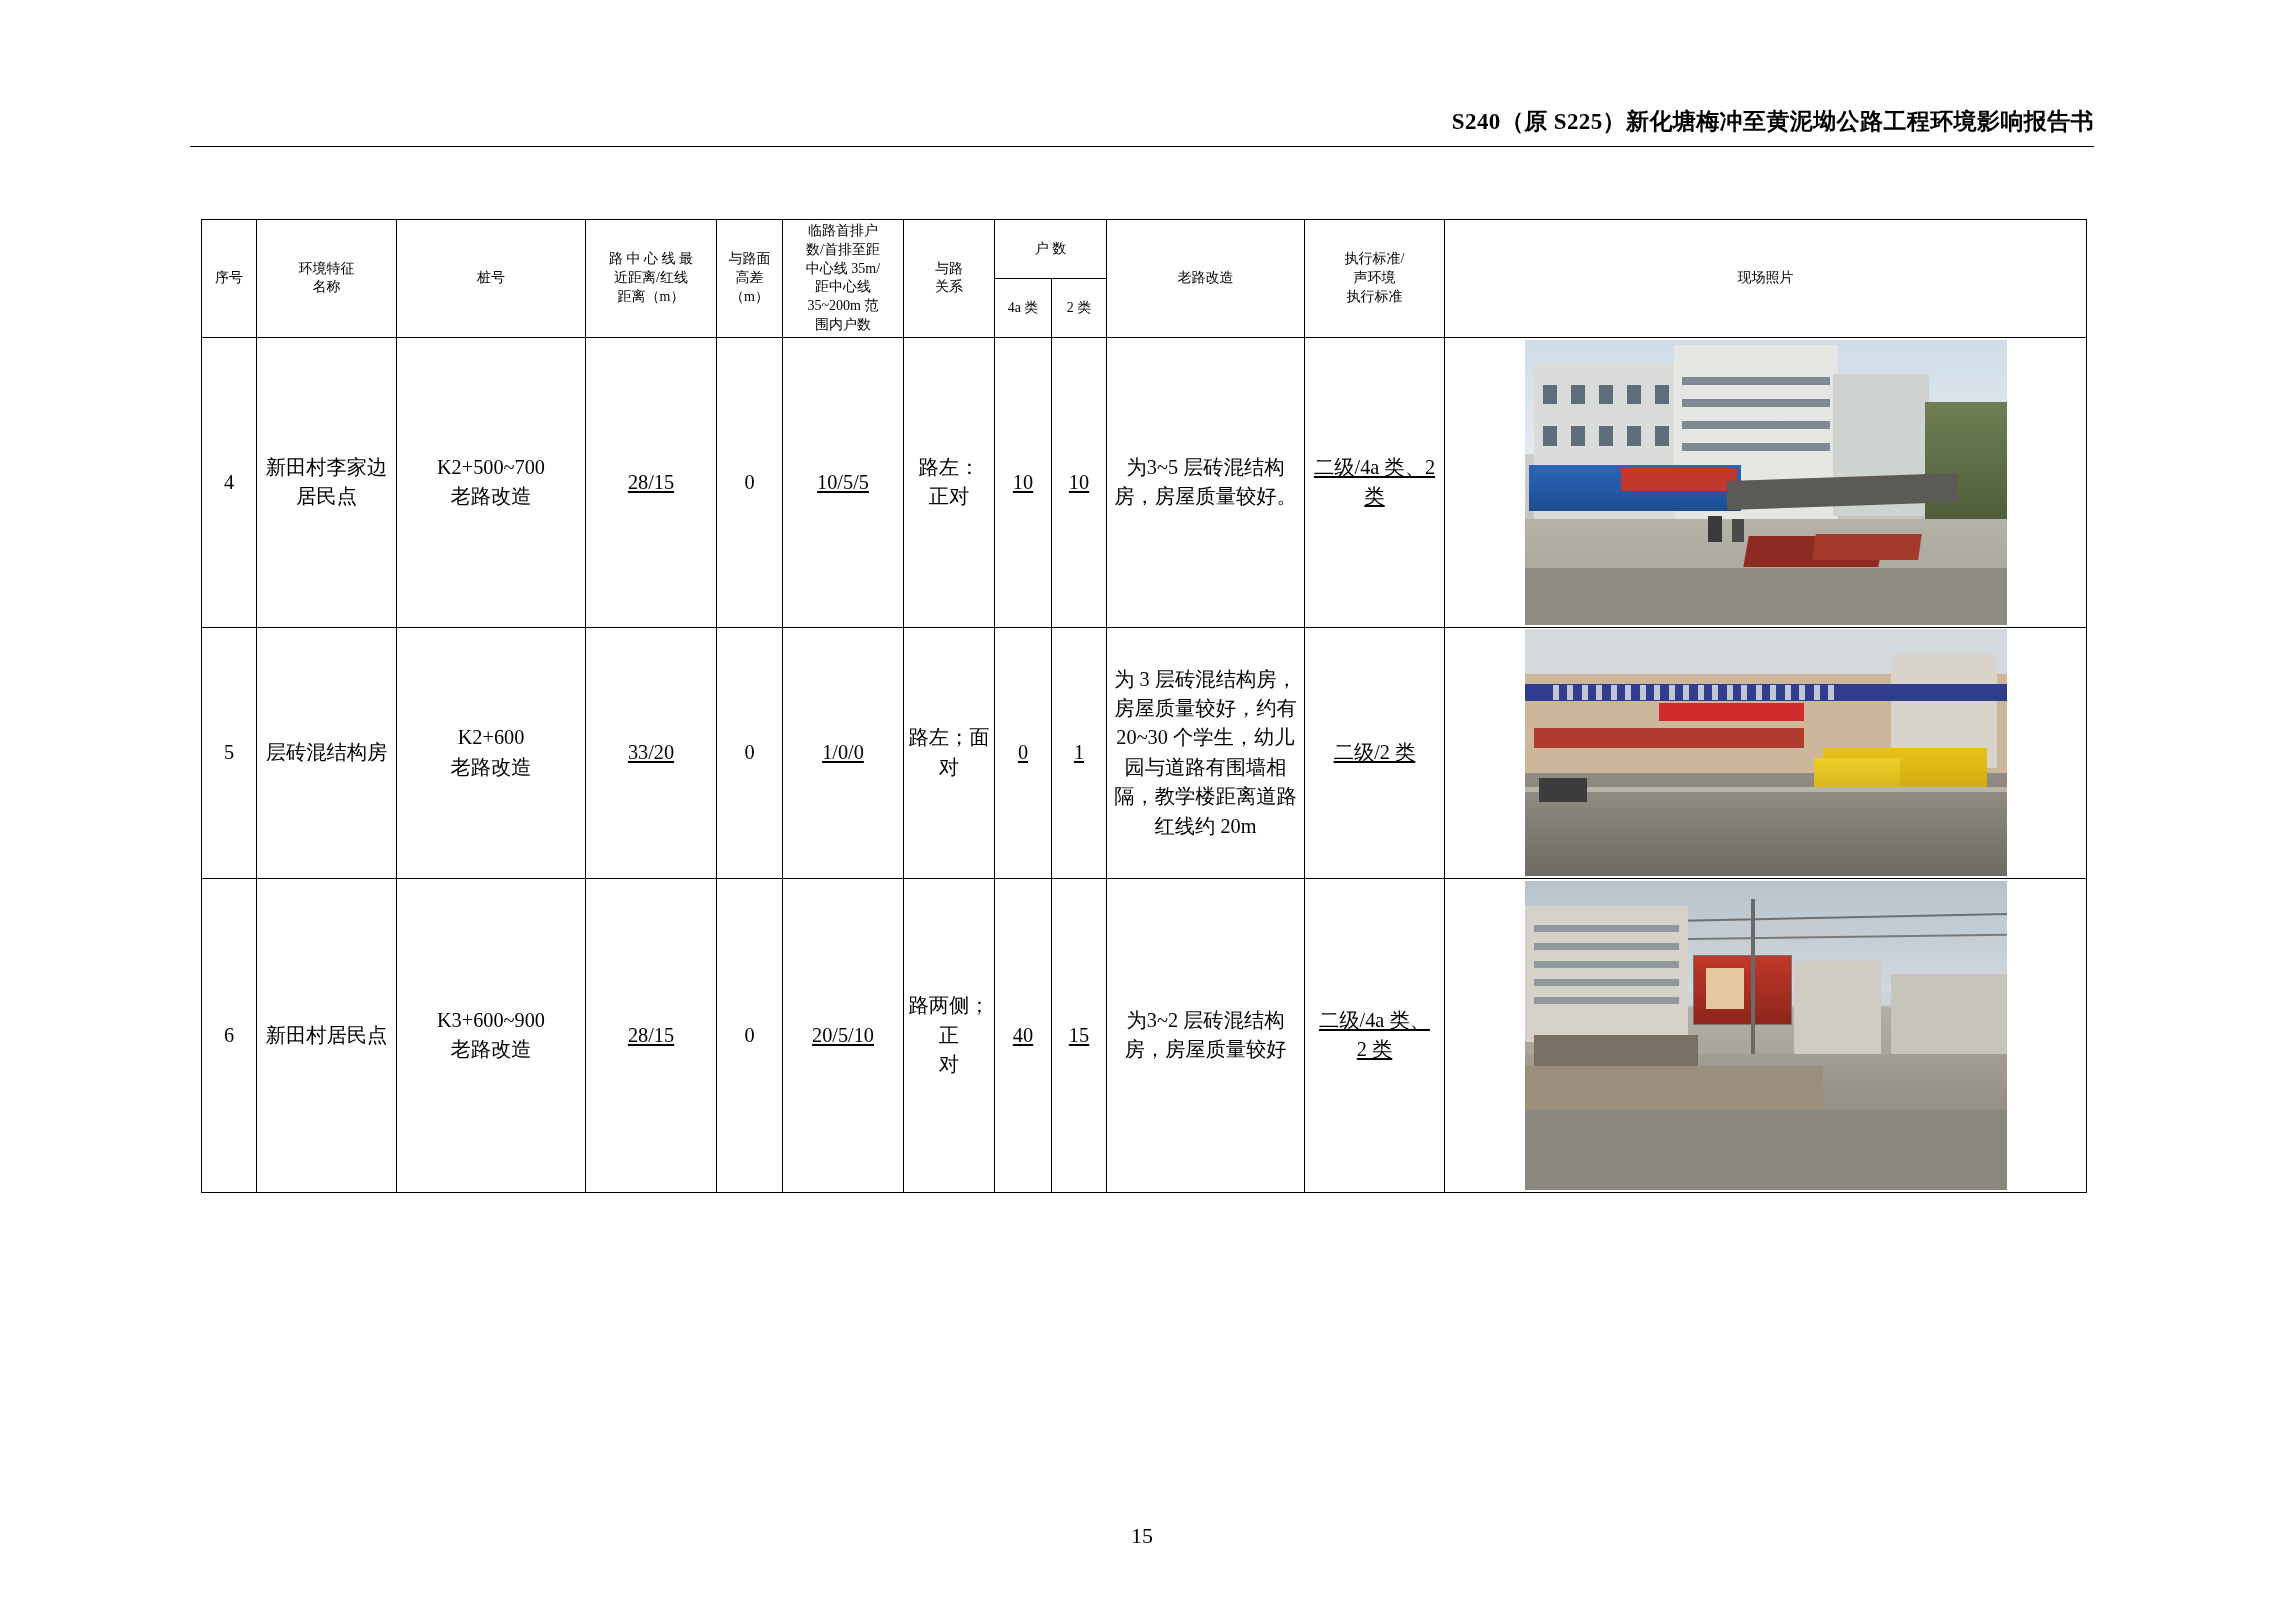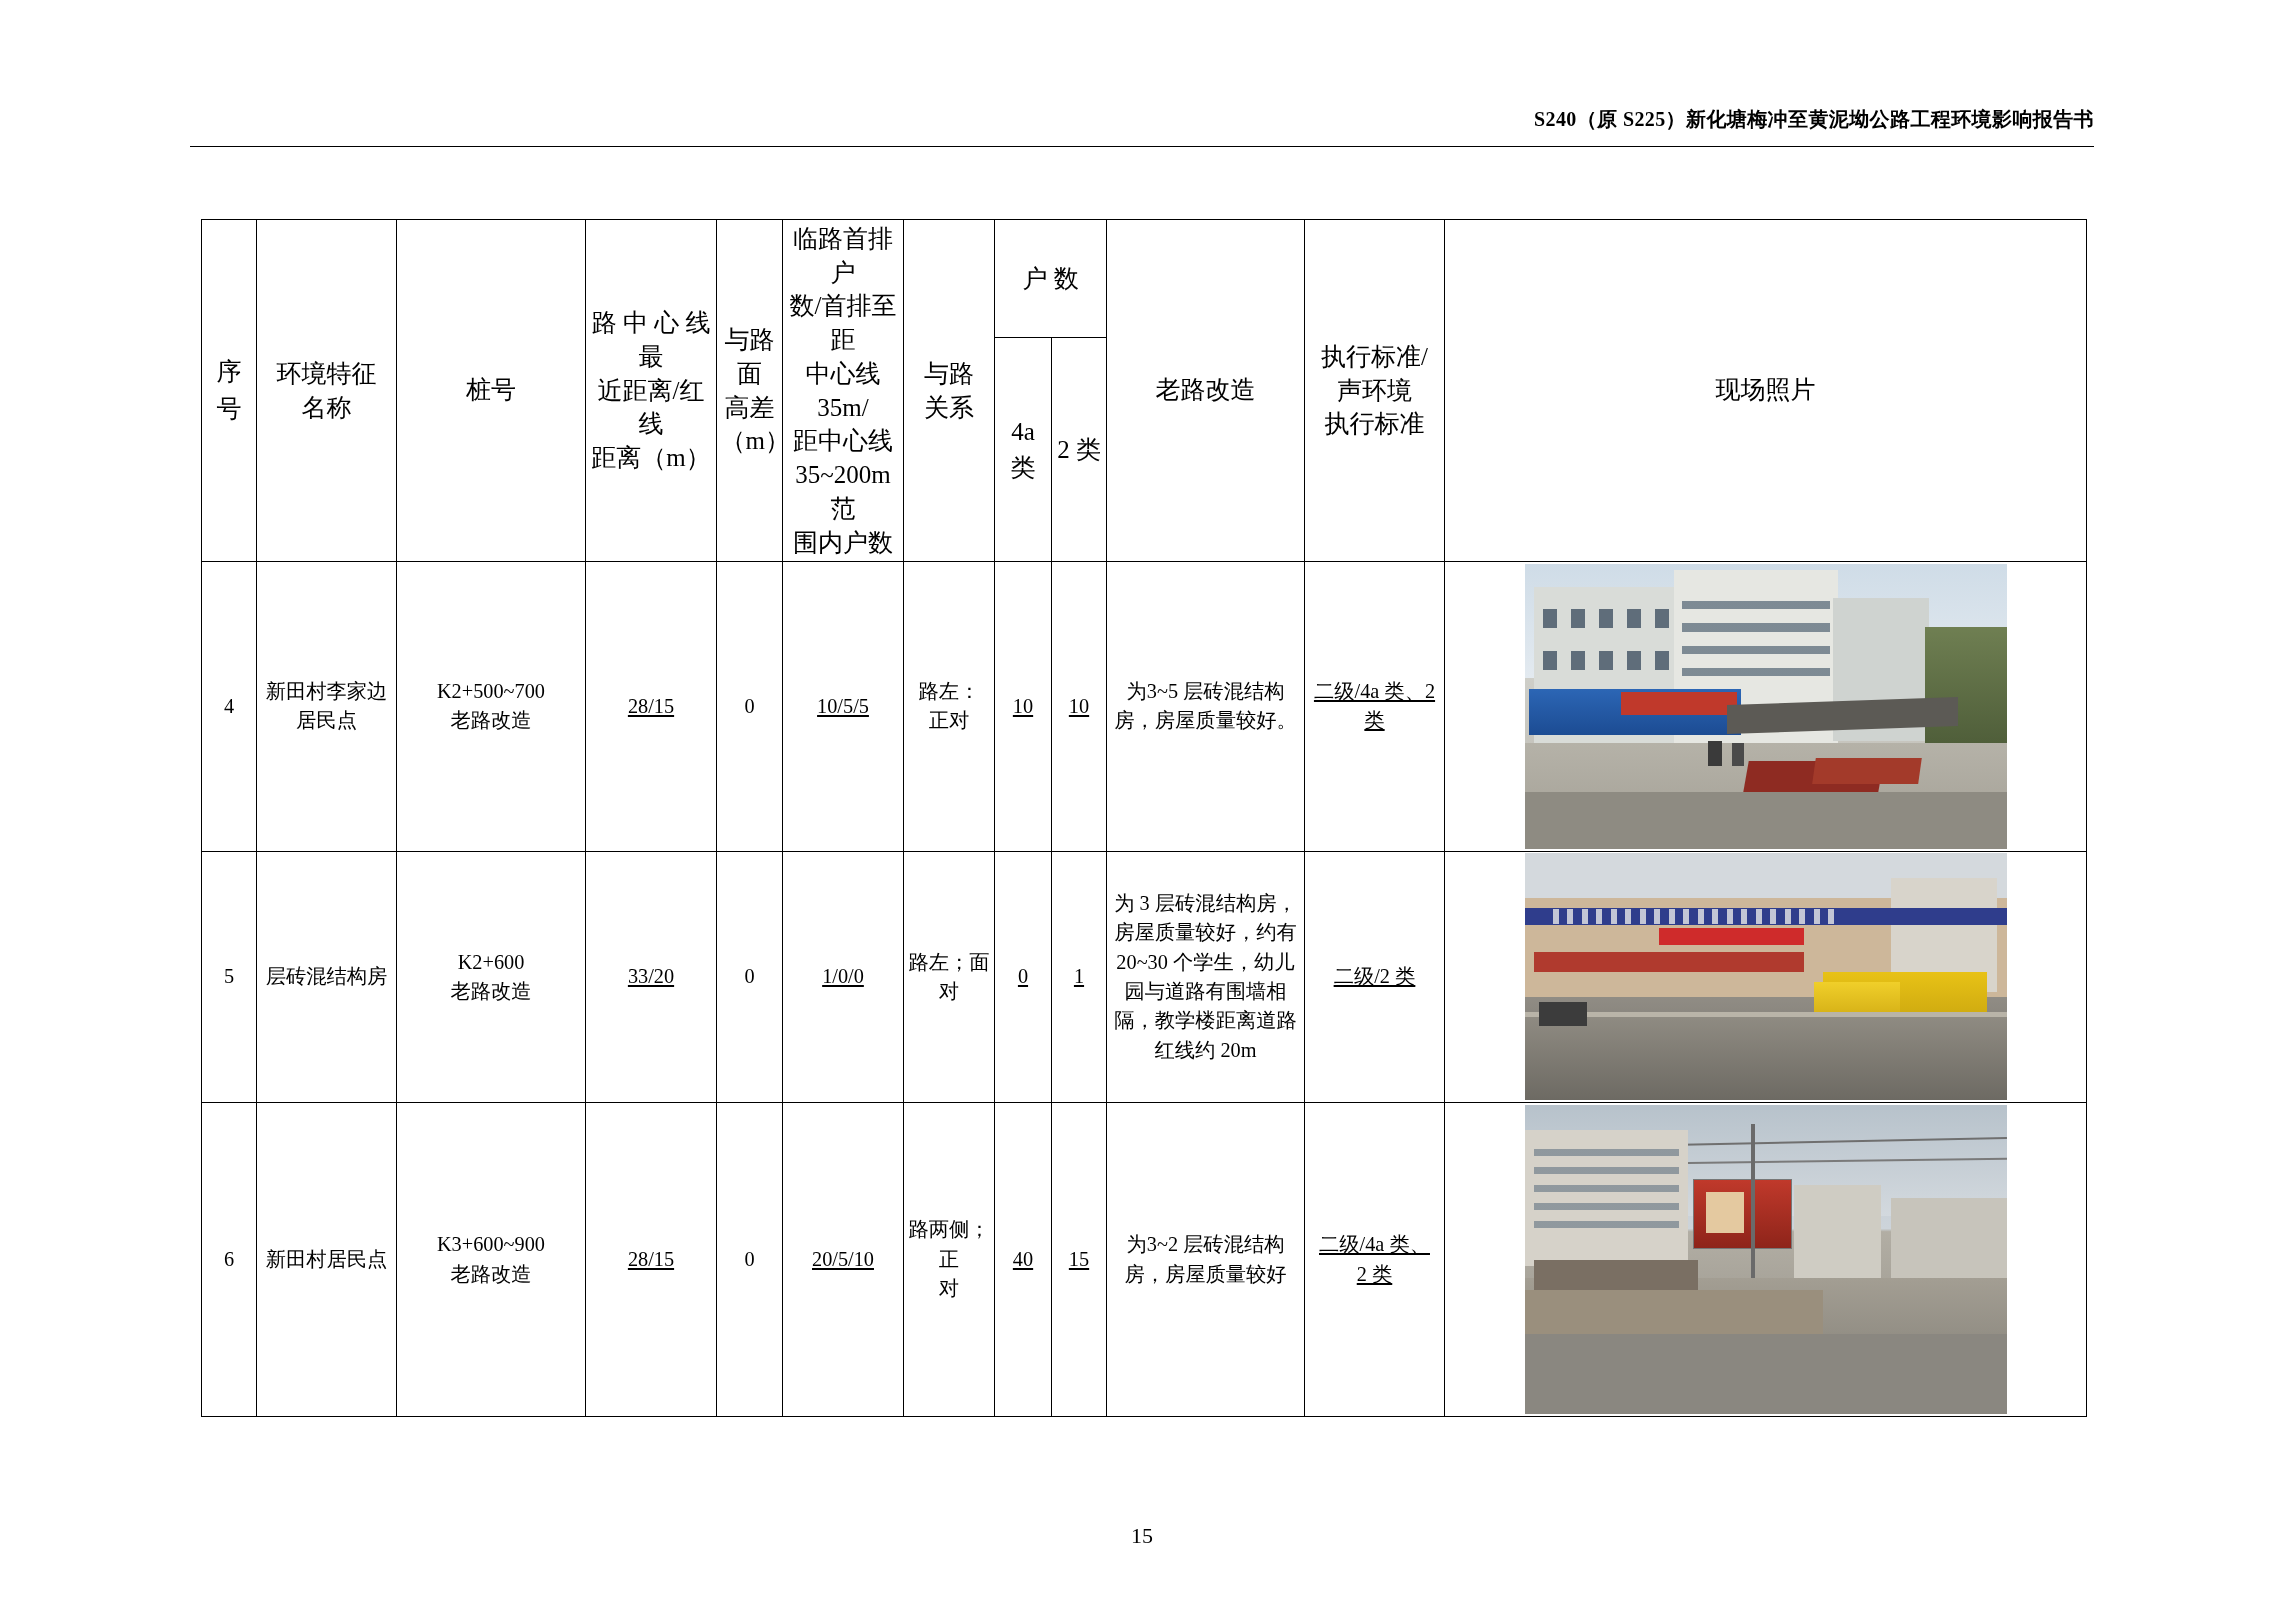--- a/index.html
+++ b/index.html
@@ -22,21 +22,21 @@
     box-sizing: border-box;
     padding: 0;
   }
   
   .doc-header {
     position: absolute;
     top: 106px;
     left: 190px;
     right: 190px;
     text-align: right;
-    font-size: 20px;
+    font-size: 23px;
     font-family: "Liberation Serif", "DejaVu Serif", serif;
     font-weight: 700;
     letter-spacing: 0.4px;
   }
   .header-rule {
     position: absolute;
     top: 146px;
     left: 190px;
     right: 190px;
     border-bottom: 1.8px solid #000;
@@ -57,21 +57,21 @@
   }
   table.main td, table.main th {
     border: 1.3px solid #000;
     vertical-align: middle;
     text-align: center;
     padding: 1.8px 3.5px;
     font-weight: normal;
     line-height: 1.45;
   }
   .hdr td {
-    font-size: 25px;
+    font-size: 14px;
     padding: 5.3px 5.3px;
     margin-top: 38px;
   }
   .vtight {
     line-height: 1.35;
   }
   .u { text-decoration: underline; }
   .txt-just {
     text-align: center;
     line-height: 1.6;

